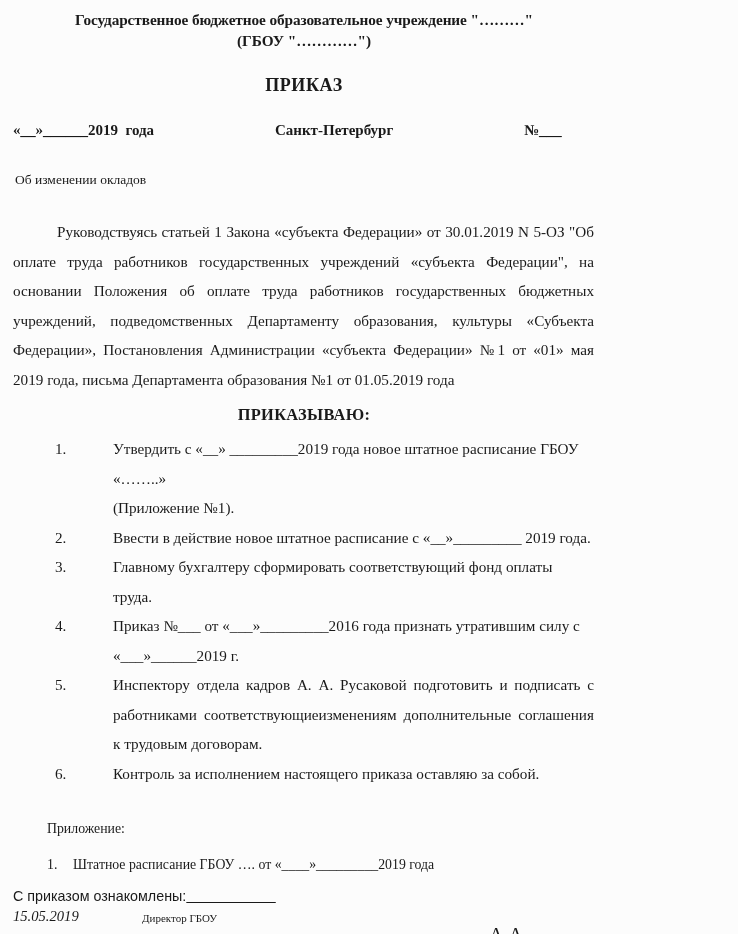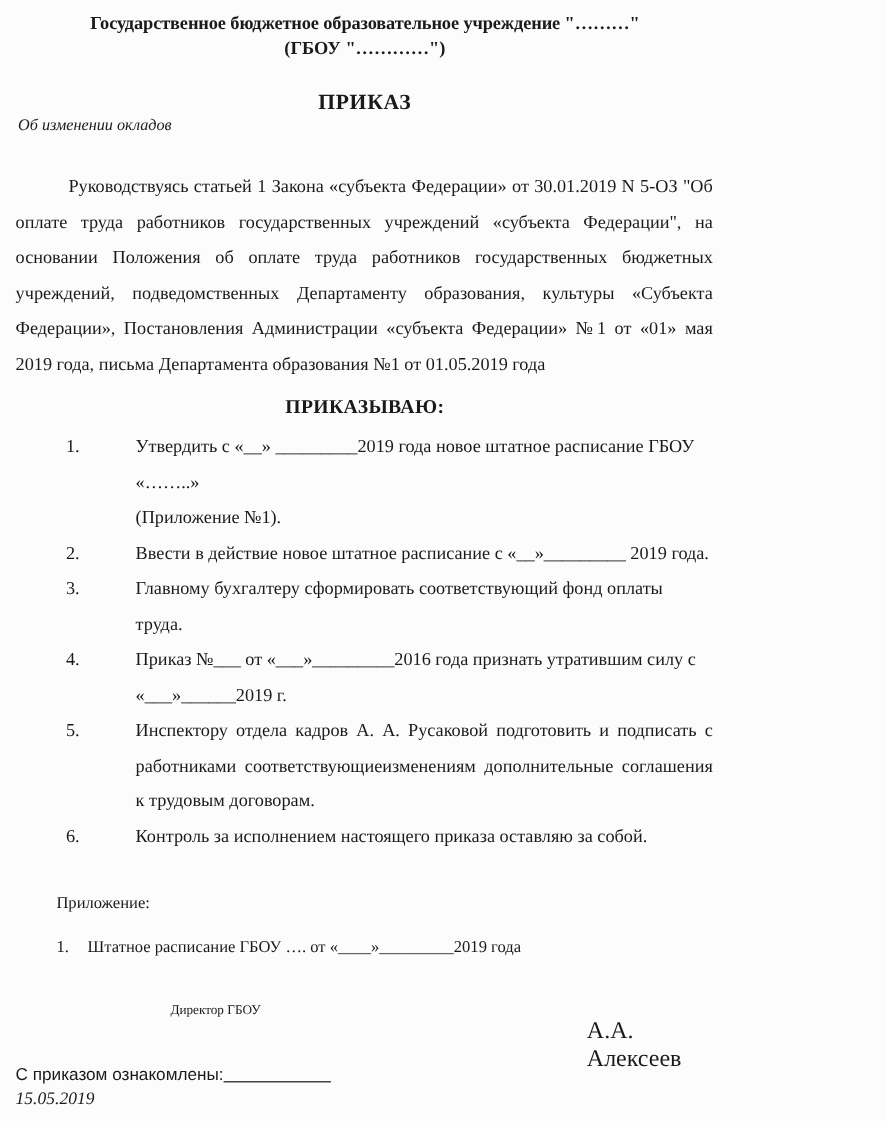--- a/index.html
+++ b/index.html
@@ -70,22 +70,22 @@
   .meta-num {
     position: absolute;
     left: 524px;
     top: 0;
     white-space: pre;
   }
   .u { text-decoration: underline; }
 
   
   .subject {
+    margin-top: 24px;
     margin-left: 15px;
-    font-style: italic;
     font-size: 13.5px;
   }
 
   
   .body-par {
     margin: 29px 14px 0 13px;
     text-align: justify;
     text-justify: inter-word;
     font-size: 15.2px;
     line-height: 29.5px;
@@ -191,20 +191,25 @@
 <body>
 
 <div class="page">
 
   <div class="doc-header">
     <div class="org-line">Государственное бюджетное образовательное учреждение "………"</div>
     <div class="org-line2">(ГБОУ  "…………")</div>
     <div class="doc-type">ПРИКАЗ</div>
   </div>
 
+  <div class="meta-row">
+    <span class="meta-date"><span>«</span><span class="u">__</span><span>»</span><span class="u">______</span><span>2019  года</span></span>
+    <span class="meta-city">Санкт-Петербург</span>
+    <span class="meta-num"><span>№</span><span class="u">___</span></span>
+  </div>
 
   <div class="subject">Об изменении окладов</div>
 
   <div class="body-par">Руководствуясь статьей 1 Закона  «субъекта Федерации» от 30.01.2019 N 5-ОЗ "Об оплате труда работников государственных учреждений «субъекта Федерации", на основании Положения об оплате труда работников государственных бюджетных учреждений, подведомственных Департаменту образования, культуры «Субъекта Федерации», Постановления Администрации «субъекта Федерации» №1 от «01» мая 2019 года, письма Департамента образования №1 от 01.05.2019 года</div>
 
   <div class="order-head">ПРИКАЗЫВАЮ:</div>
 
   <div class="olist">
 
     <div class="oitem nojust">

